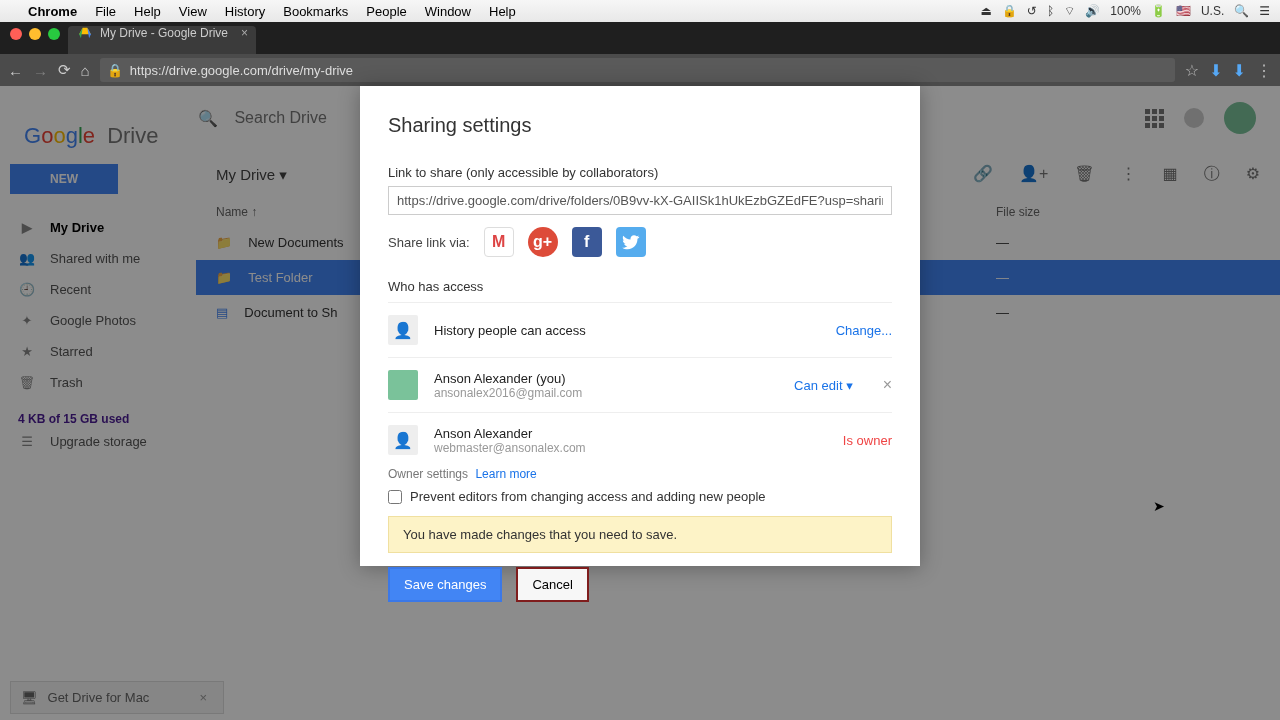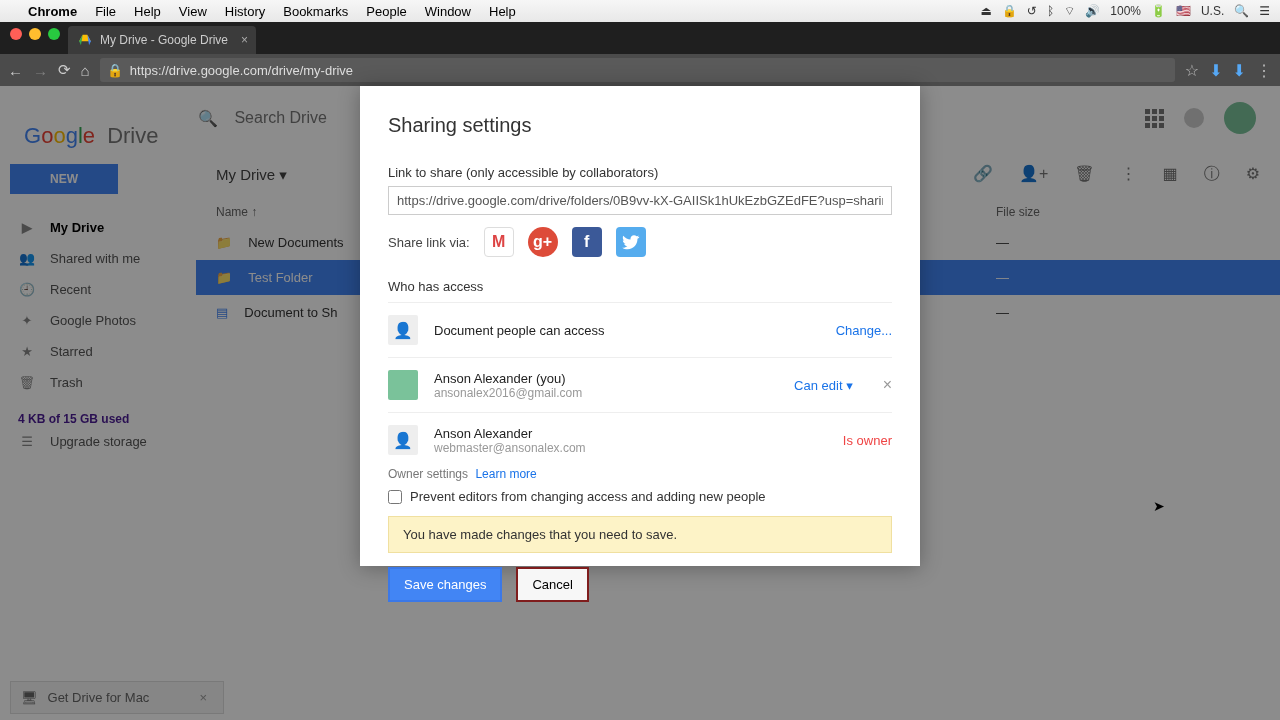--- a/index.html
+++ b/index.html
@@ -9,21 +9,21 @@
 .mac-menu { height:22px; background:linear-gradient(#f6f6f6,#e8e8e8); display:flex; align-items:center; padding:0 10px; font-size:13px; color:#000; gap:18px; }
 .mac-menu .spacer{flex:1;}
 .mac-menu .tray{display:flex;gap:10px;align-items:center;font-size:12px;}
 .mac-menu .tray span{color:#333;}
 
 
 .tabstrip { height:32px; background:#1f1f1f; display:flex; align-items:flex-end; padding-left:6px; }
 .traffic { display:flex; gap:7px; padding:0 8px 8px 4px; align-self:center;}
 .dot{width:12px;height:12px;border-radius:50%;}
 .red{background:#ff5f57;} .yel{background:#ffbd2e;} .grn{background:#28c940;}
-.tab { background:#3b3b3b; color:#ccc; height:28px; display:flex; align-items:center; padding:0 28px 0 10px; font-size:12px; border-radius:4px 4px 0 0; position:relative; max-width:210px;}
+.tab { background:#3b3b3b; color:#ccc; height:28px; display:flex; align-items:flex-start; padding:0 28px 0 10px; font-size:12px; border-radius:4px 4px 0 0; position:relative; max-width:210px;}
 .tab .x{position:absolute;right:8px;color:#aaa;}
 .favicon{width:14px;height:14px;margin-right:8px;display:inline-flex;align-items:center;justify-content:center;}
 
 .toolbar { height:32px; background:#4b4b4b; display:flex; align-items:center; padding:0 8px; gap:10px; color:#ddd;}
 .toolbar .icon{color:#ccc;font-size:15px;}
 .omnibox{flex:1;background:#5a5a5a;height:24px;border-radius:3px;display:flex;align-items:center;padding:0 8px;color:#ddd;font-size:13px;gap:6px;}
 .toolbar-right{display:flex;gap:10px;align-items:center;color:#bbb;}
 .dl{color:#56a8f5;}
 
 
@@ -283,21 +283,21 @@
       <div class="soc fb">f</div>
       <div class="soc tw">
         <svg width="18" height="18" viewBox="0 0 24 24" fill="#fff">
             <path d="M23 5c-.8.4-1.7.6-2.6.8.9-.6 1.6-1.4 2-2.5-.9.5-1.9.9-2.9 1.1C18.6 3.5 17.4 3 16 3c-2.6 0-4.7 2.1-4.7 4.7 0 .4 0 .7.1 1.1C7.7 8.6 4.1 6.7 1.7 3.8c-.4.7-.6 1.5-.6 2.4 0 1.6.8 3.1 2.1 3.9-.8 0-1.5-.2-2.1-.6v.1c0 2.3 1.6 4.2 3.8 4.6-.4.1-.8.2-1.2.2-.3 0-.6 0-.9-.1.6 1.9 2.3 3.2 4.4 3.3-1.6 1.2-3.6 2-5.8 2-.4 0-.7 0-1.1-.1 2.1 1.3 4.5 2.1 7.1 2.1 8.5 0 13.2-7.1 13.2-13.2v-.6c.9-.7 1.7-1.5 2.4-2.3z"></path>
           </svg>
       </div>
     </div>
     <div class="section-title">Who has access</div>
     <div class="access-row">
       <div class="av">👤</div>
-      <div class="who">Document people can access</div>
+      <div class="who">History people can access</div>
       <span class="perm">Change...</span>
     </div>
     <div class="access-row">
       <div class="av photo"></div>
       <div class="who">
         <div>Anson Alexander (you)</div>
         <div class="email">ansonalex2016@gmail.com</div>
       </div>
       <span class="perm"><span>Can edit</span> ▾</span>
       <span class="rm">×</span>

